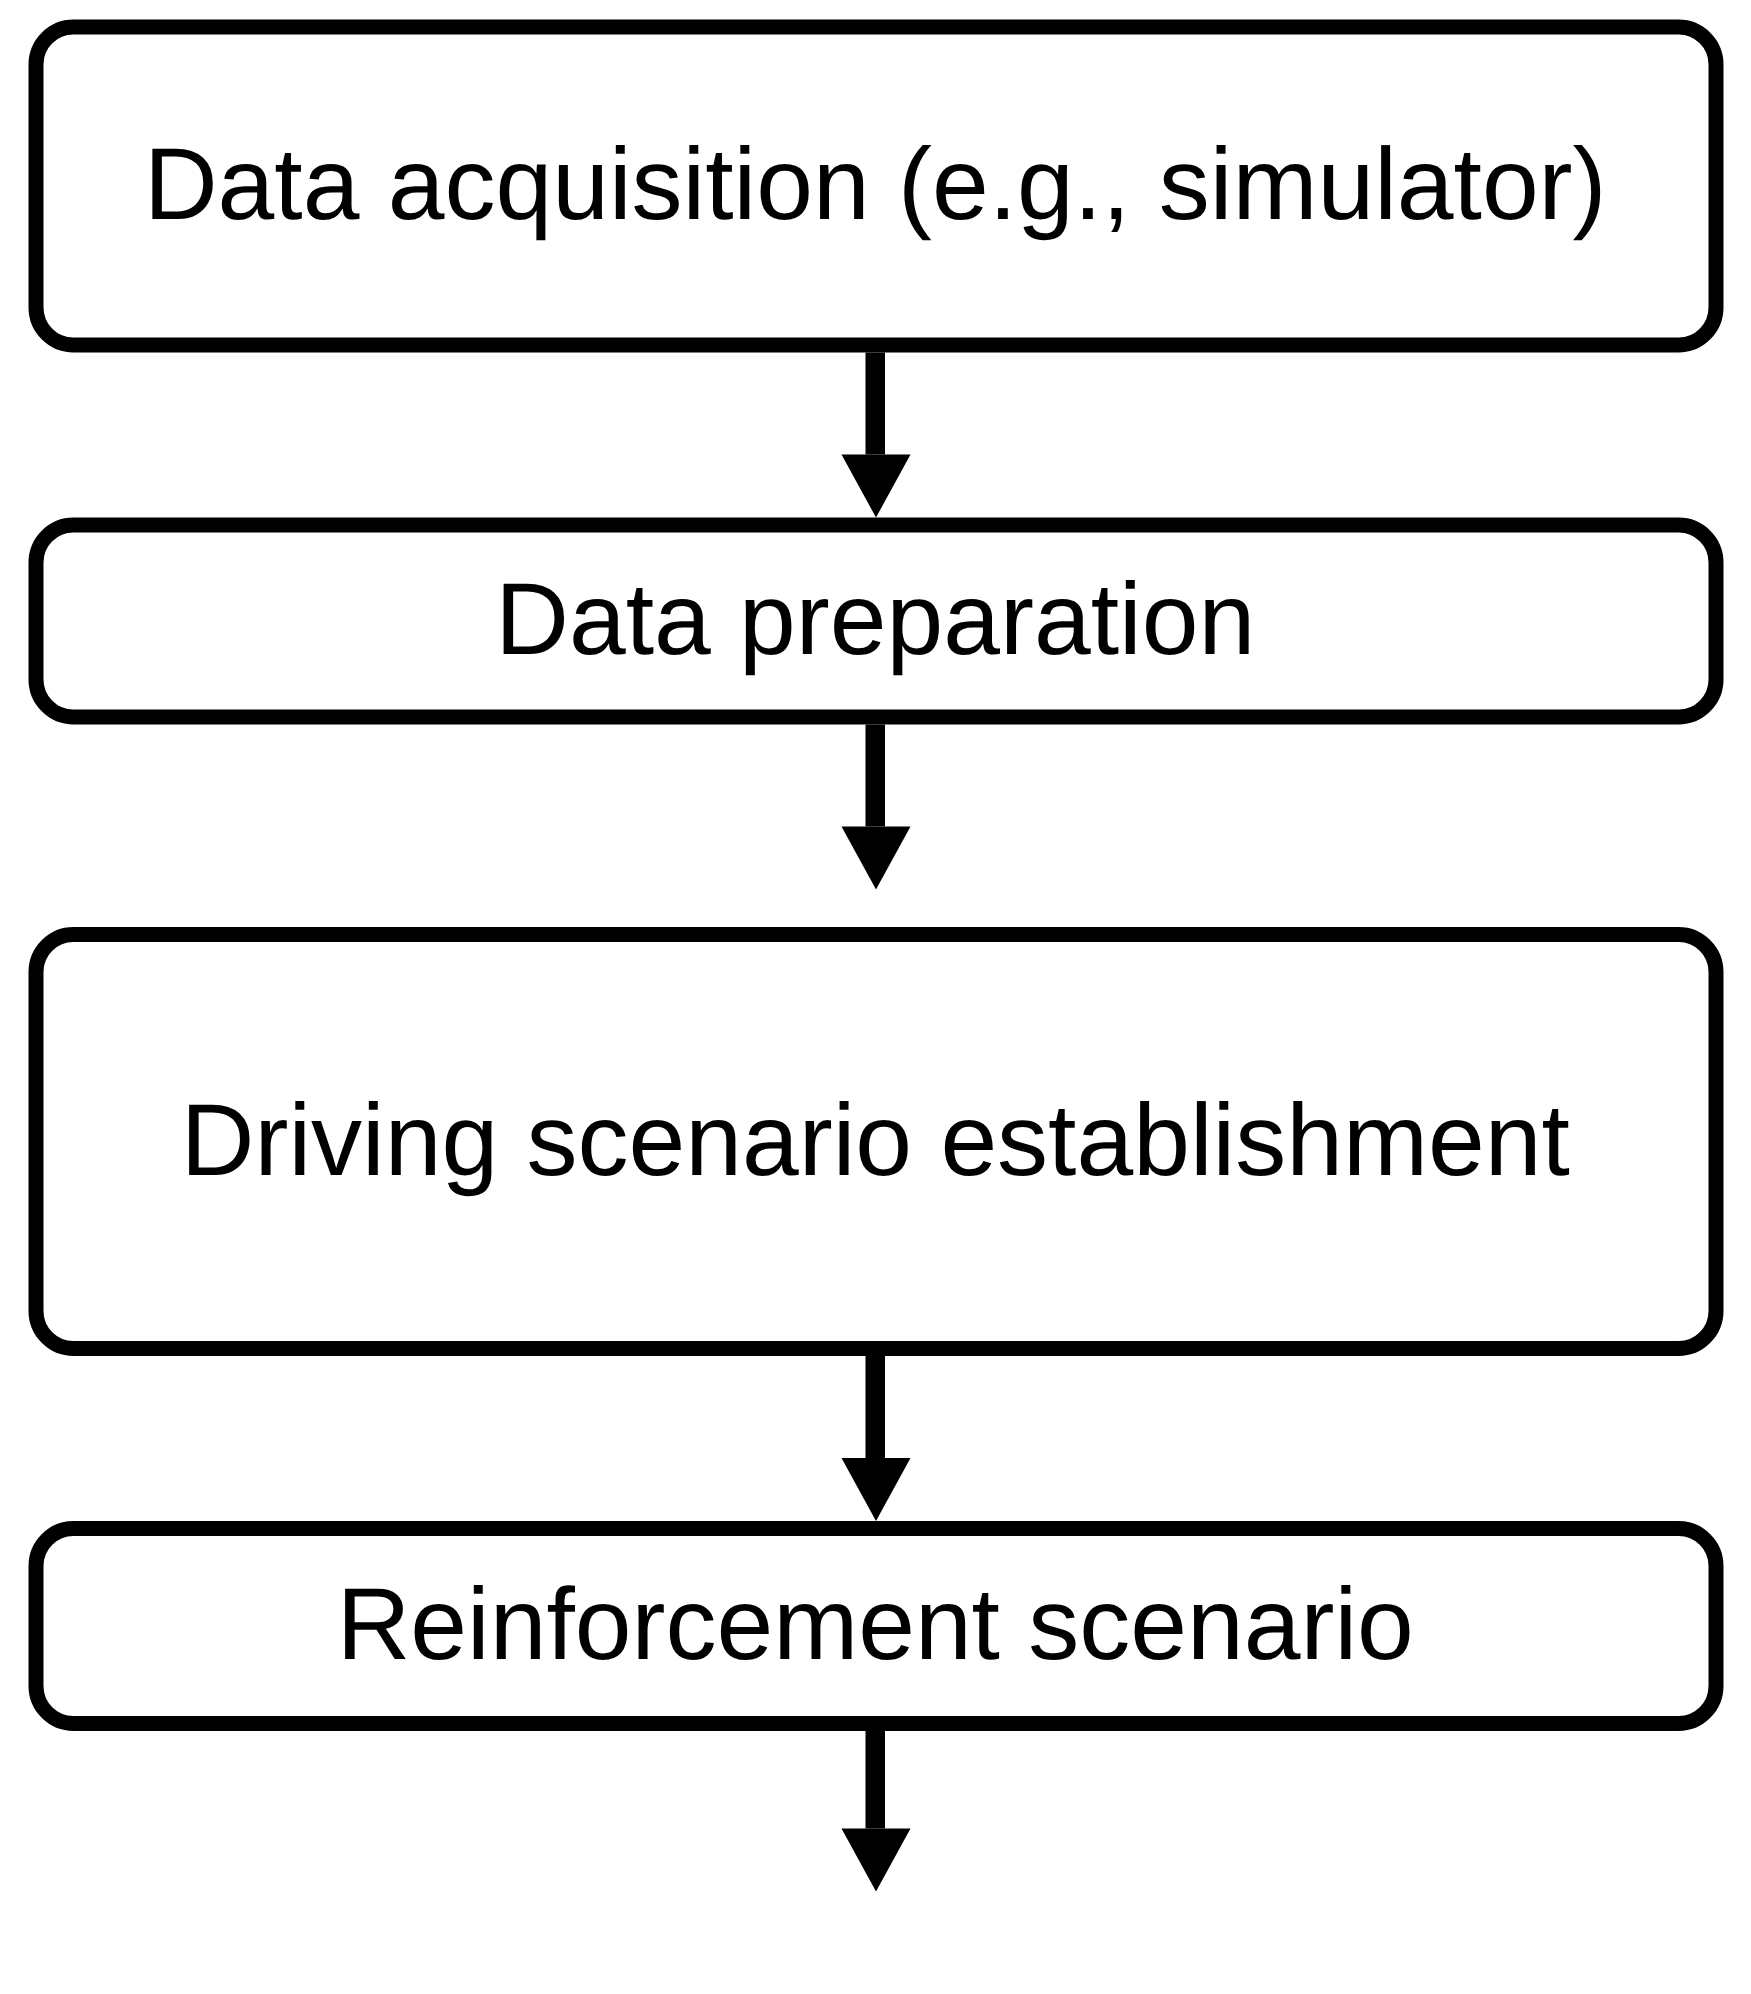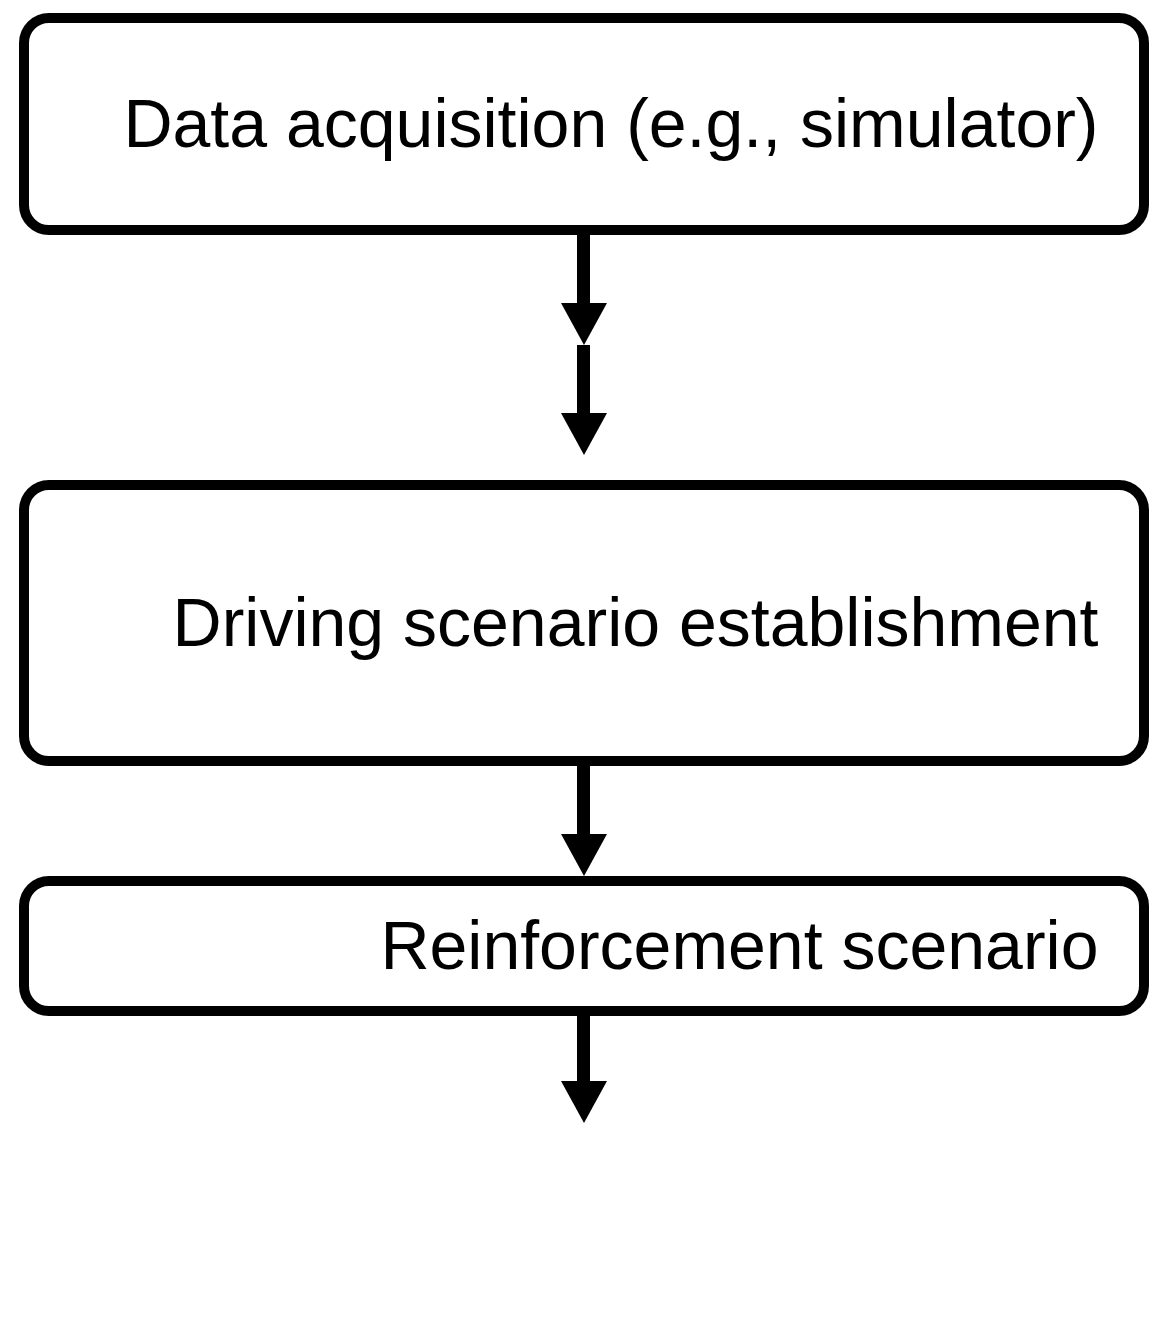--- a/index.html
+++ b/index.html
@@ -24,21 +24,21 @@
   }
   .node {
     box-sizing: border-box;
     width: 1130px;
     border: 10px solid #000000;
     border-radius: 30px;
     background: #ffffff;
     color: #000000;
     display: flex;
     align-items: center;
-    justify-content: flex-end;
+    justify-content: center;
     text-align: center;
     font-size: 68px;
     line-height: 1.34;
     padding: 12px 40px;
     flex: 0 0 auto;
   }
   .node.h-tall   { height: 222px; }
   .node.h-short  { height: 138px; }
   .node.h-tall2  { height: 286px; margin-top: 25px; }
   .node.h-short2 { height: 140px; }
@@ -76,20 +76,23 @@
 
   <div class="node h-tall">
     <span class="node-label">Data acquisition (e.g., simulator)</span>
   </div>
 
   <div class="arrow g1">
     <div class="arrow-shaft"></div>
     <div class="arrow-head"></div>
   </div>
 
+  <div class="node h-short">
+    <span class="node-label">Data preparation</span>
+  </div>
 
   <div class="arrow g2">
     <div class="arrow-shaft"></div>
     <div class="arrow-head"></div>
   </div>
 
   <div class="node h-tall2">
     <span class="node-label">Driving scenario establishment</span>
   </div>
 

